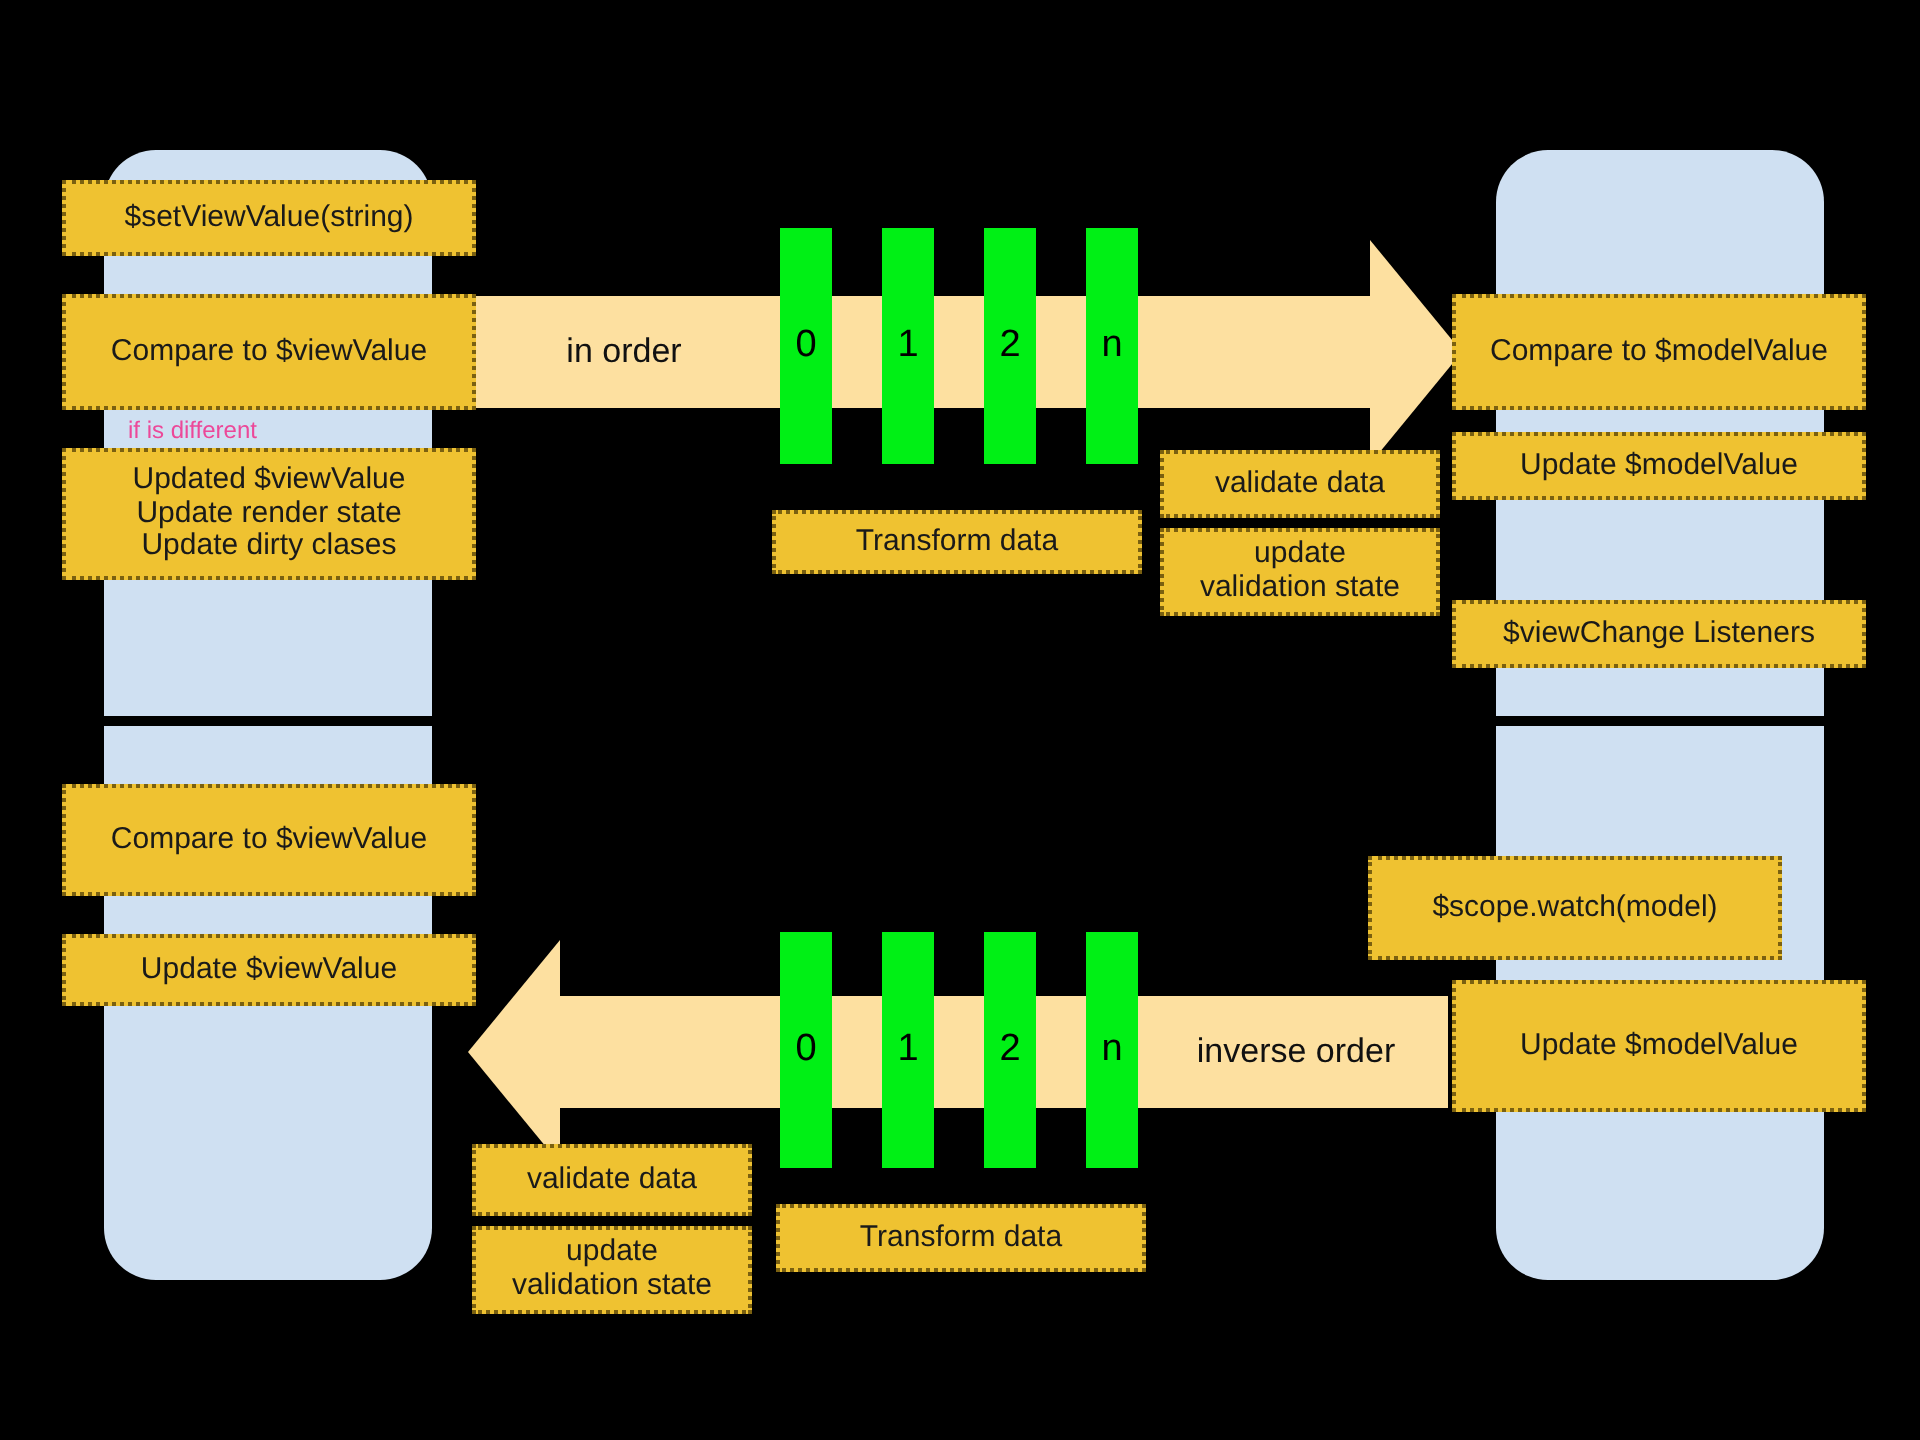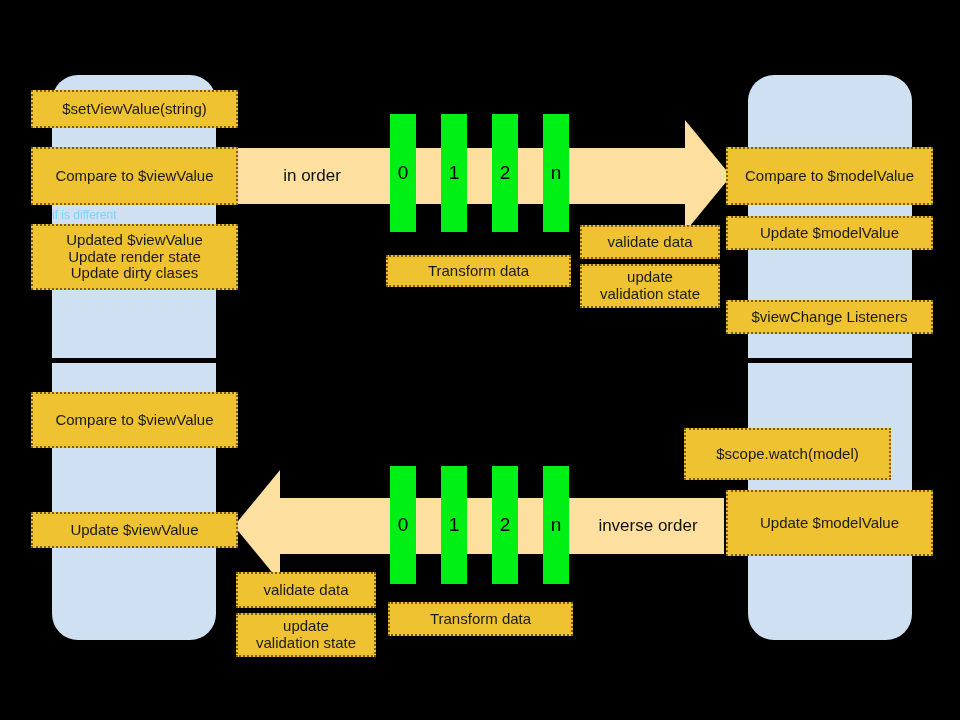--- a/index.html
+++ b/index.html
@@ -12,23 +12,23 @@
   .divider{position:absolute;background:#000;height:5px;}
 
   
   .gbox{position:absolute;background:#efc231;color:#1a1a1a;
         border:2px dotted #7a6010;
         display:flex;align-items:center;justify-content:center;
         line-height:1.12;
         box-sizing:border-box;font-size:15px;}
 
   
-  .plabel{position:absolute;color:#7dd3fc;font-size:12px;
+  .plabel{position:absolute;color:#ec4899;font-size:12px;
           display:flex;align-items:center;justify-content:flex-start;
-          padding-left:0;box-sizing:border-box;text-align:right;}
+          padding-left:12px;box-sizing:border-box;text-align:right;}
 
   
   .shaft{position:absolute;background:#fde0a0;}
   .arrowlabel{position:absolute;color:#111;font-size:17px;
               display:flex;align-items:center;justify-content:center;
               background:#fde0a0;box-sizing:border-box;}
   .head{position:absolute;width:0;height:0;}
   .head.right{border-top:56px solid transparent;
               border-bottom:56px solid transparent;
               border-left:46px solid #fde0a0;}
@@ -88,21 +88,21 @@
   <div class="shaft" style="left:280px;top:498px;width:444px;height:56px;"></div>
   <div class="head left" style="left:234px;top:470px;"></div>
   <div class="arrowlabel" style="left:572px;top:498px;width:152px;height:56px;">inverse order</div>
 
   <div class="gbar" style="left:390px;top:466px;width:26px;height:118px;">0</div>
   <div class="gbar" style="left:441px;top:466px;width:26px;height:118px;">1</div>
   <div class="gbar" style="left:492px;top:466px;width:26px;height:118px;">2</div>
   <div class="gbar" style="left:543px;top:466px;width:26px;height:118px;">n</div>
 
   <div class="gbox" style="left:31px;top:392px;width:207px;height:56px;">Compare to $viewValue</div>
-  <div class="gbox" style="left:31px;top:467px;width:207px;height:36px;margin-top:45px;">Update $viewValue</div>
+  <div class="gbox" style="left:31px;top:467px;width:207px;height:36px;">Update $viewValue</div>
 
   <div class="gbox" style="left:236px;top:572px;width:140px;height:36px;">validate data</div>
   <div class="gbox" style="left:236px;top:613px;width:140px;height:44px;flex-direction:column;">
     <span>update</span>
     <span>validation state</span>
   </div>
 
   <div class="gbox" style="left:388px;top:602px;width:185px;height:34px;">Transform data</div>
 
   <div class="gbox" style="left:684px;top:428px;width:207px;height:52px;">$scope.watch(model)</div>

